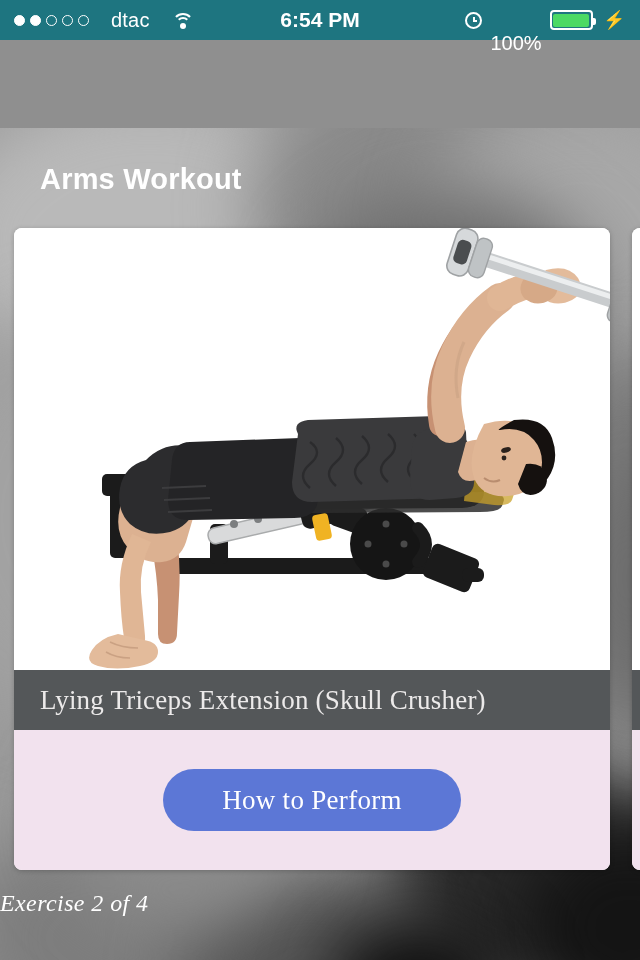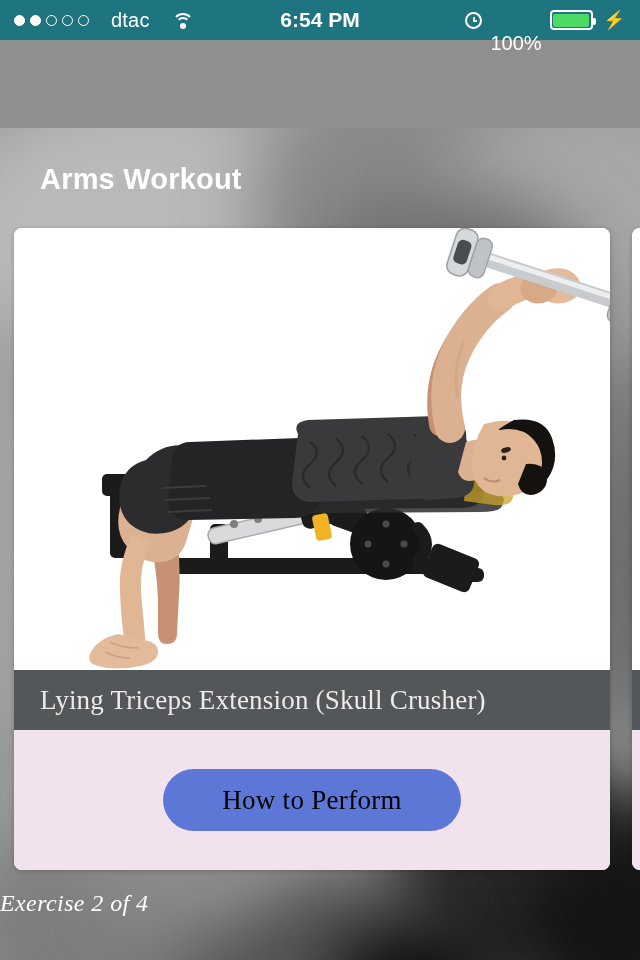--- a/index.html
+++ b/index.html
@@ -129,21 +129,21 @@
   .card-name span {
     color:#eceaea; font-family:"Liberation Serif", serif;
     font-size:27px; letter-spacing:.2px;
   }
   .card-action {
     height:140px; background:#f2e2ee;
     display:flex; align-items:center; justify-content:center;
   }
   .perform-btn {
     width:298px; height:62px; border-radius:31px; border:none;
-    background:#5c77d6; color:#000000; cursor:pointer;
+    background:#5c77d6; color:#ffffff; cursor:pointer;
     font-family:"Liberation Serif", serif; font-size:27px; letter-spacing:.3px;
   }
 
   
   .ex { position:absolute; left:0; top:0; width:100%; height:100%; }
 
   
   .footer {
     position:absolute; left:0; top:890px; width:640px; 
     z-index:20; color:#fff;

